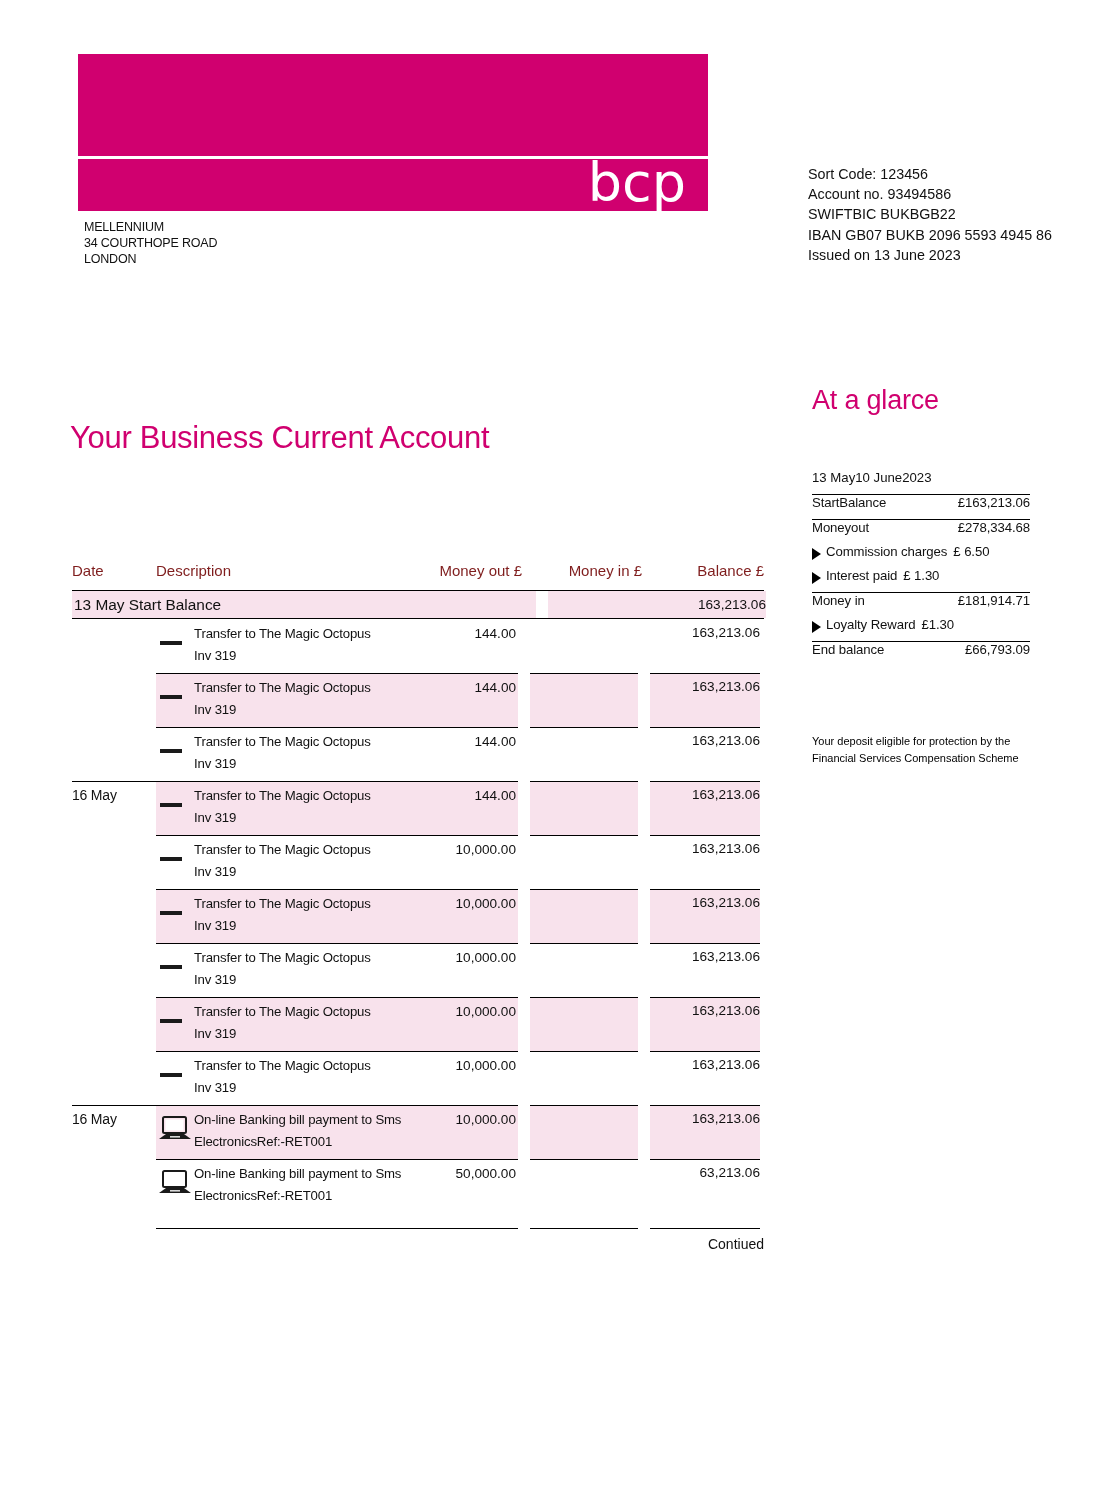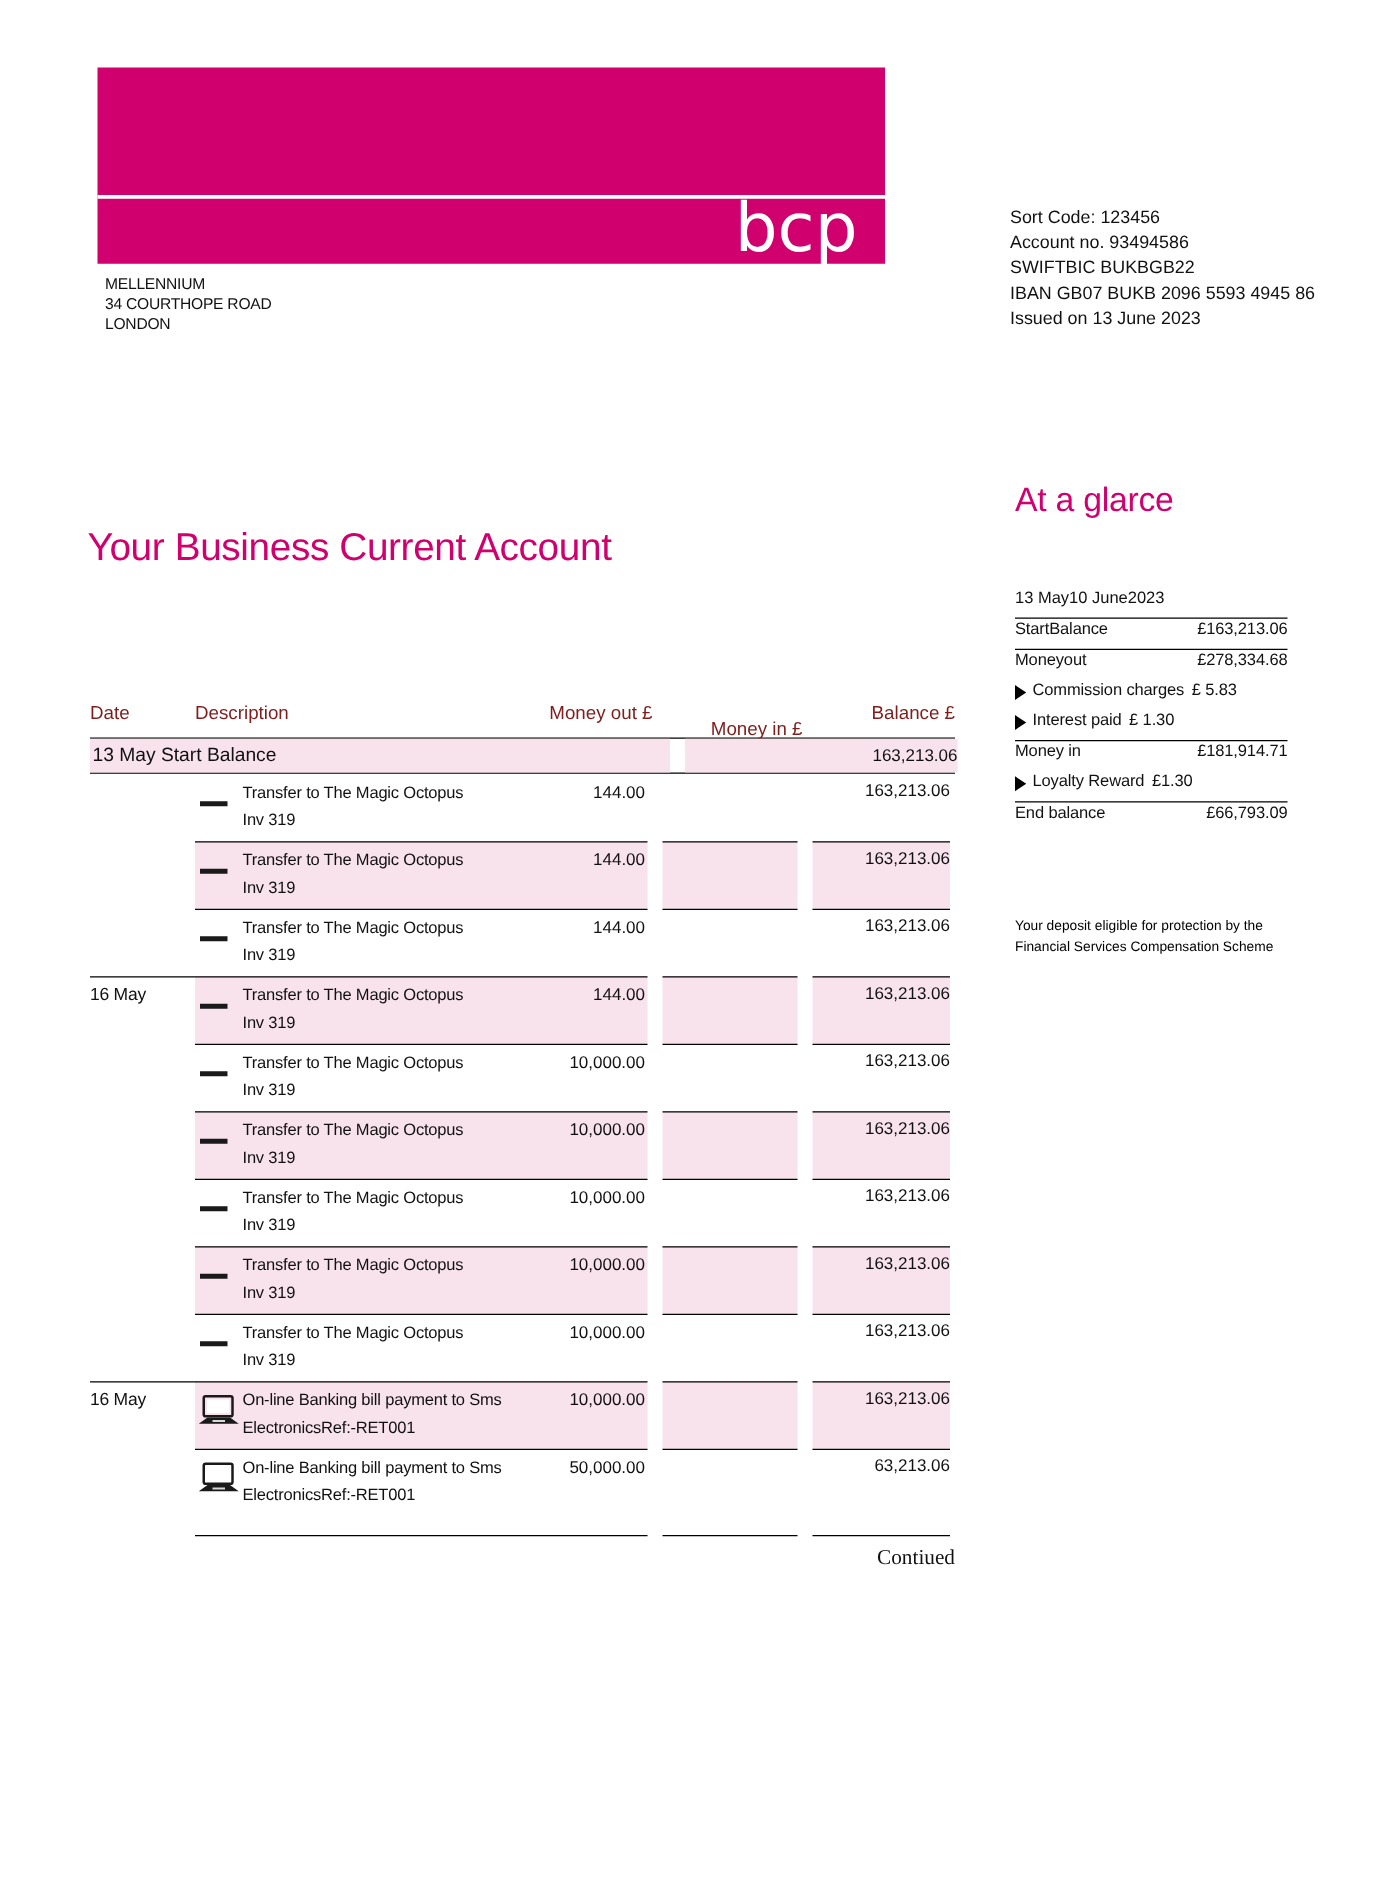--- a/index.html
+++ b/index.html
@@ -159,21 +159,21 @@
     display: flex;
     height: 28px;
     font-size: 15px;
     color: #7f1d1d;
     align-items: flex-start;
   }
   .c-date   { width: 84px; flex: none; }
   .c-desc   { width: 272px; flex: none; }
   .c-out    { width: 94px; flex: none; text-align: right; }
   .c-gap1   { width: 12px; flex: none; }
-  .c-in     { width: 108px; flex: none; text-align: right; margin-top: 13px; }
+  .c-in     { width: 108px; flex: none; text-align: right; }
   .c-gap2   { width: 12px; flex: none; }
   .c-bal    { width: 110px; flex: none; text-align: right; }
 
   .startrow {
     display: flex;
     height: 27px;
     align-items: center;
     font-size: 15.4px;
     border-top: 1.3px solid #000;
     border-bottom: 1.3px solid #000;
@@ -269,22 +269,21 @@
     position: absolute;
     left: 72px;
     top: 1228px;
     width: 692px;
   }
   #contd-lines { position: relative; height: 2px; }
   #contd-text {
     position: absolute;
     right: 0px;
     top: 8px;
-    font-size: 17px;
-    font-family: Liberation Serif, serif;
+    font-size: 14px;
   }
 </style>
 </head>
 <body>
 
 <div id="logo-block">
   <div id="logo-rule"></div>
   <div id="logo-sub">bcp</div>
 </div>
 
@@ -317,21 +316,21 @@
         <span class="g-label">StartBalance</span>
         <span class="g-val">£163,213.06</span>
       </div>
       <div class="g-row">
         <span class="g-label">Moneyout</span>
         <span class="g-val">£278,334.68</span>
       </div>
       <div class="g-row bullet">
         <span class="tri"></span>
         <span class="g-label">Commission charges</span>
-        <span class="g-val">£ 5.83</span>
+        <span class="g-val">£ 6.50</span>
       </div>
       <div class="g-row rule bullet">
         <span class="tri"></span>
         <span class="g-label">Interest paid</span>
         <span class="g-val">£ 1.30</span>
       </div>
       <div class="g-row">
         <span class="g-label">Money in</span>
         <span class="g-val">£181,914.71</span>
       </div>

